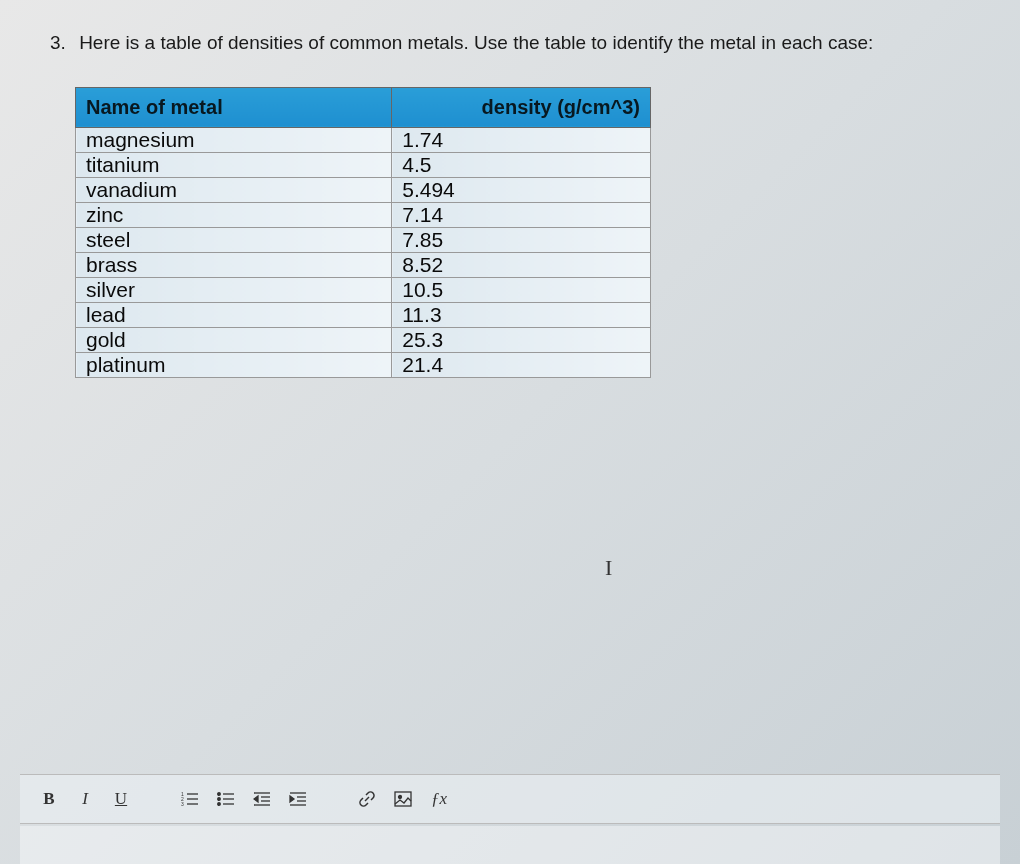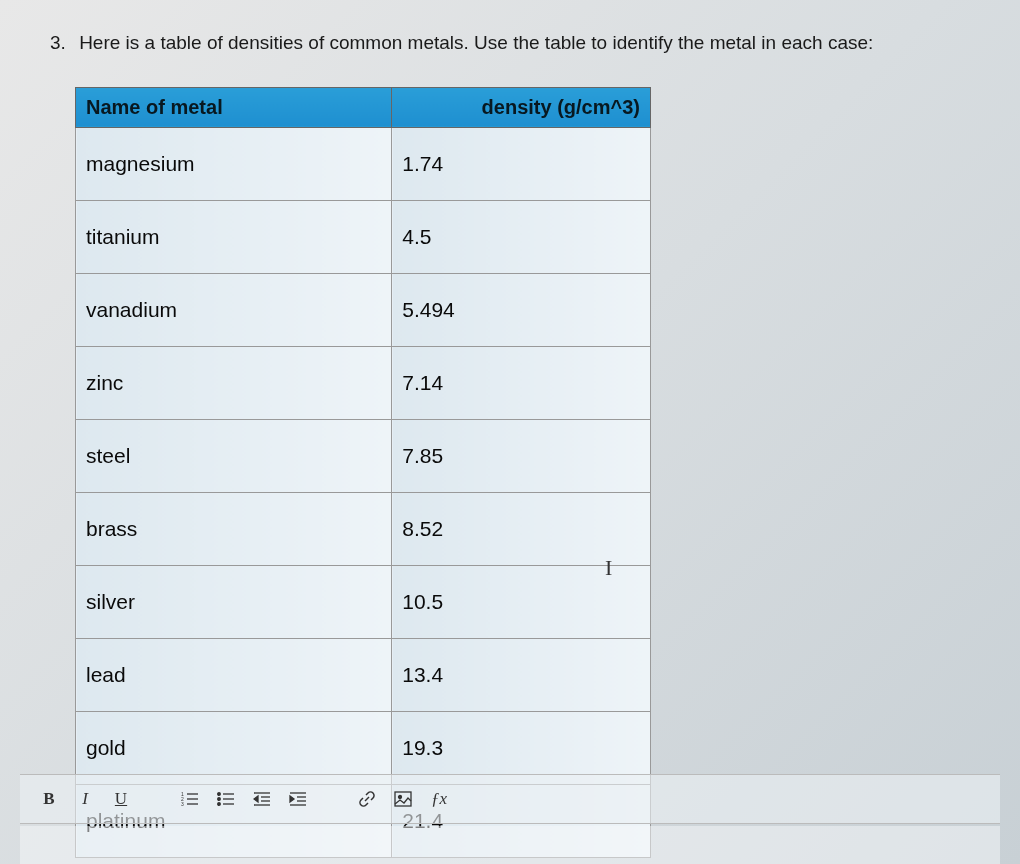--- a/index.html
+++ b/index.html
@@ -38,21 +38,21 @@
       font-weight: bold;
       text-align: left;
       padding: 8px 10px;
       font-size: 20px;
       border: 1px solid #666;
     }
     th.density-header {
       text-align: right;
     }
     td {
-      padding: 24px 10px;
+      padding: 0 10px;
       font-size: 21px;
       color: #0a0a0a;
       border: 1px solid #999;
       background: linear-gradient(90deg, #dde8ef 0%, #eef4f8 100%);
     }
     td.name-cell {
       width: 55%;
       font-weight: 500;
     }
     td.density-cell {
@@ -148,25 +148,25 @@
         <tr>
           <td class="name-cell">brass</td>
           <td class="density-cell">8.52</td>
         </tr>
         <tr>
           <td class="name-cell">silver</td>
           <td class="density-cell">10.5</td>
         </tr>
         <tr>
           <td class="name-cell">lead</td>
-          <td class="density-cell">13.4</td>
+          <td class="density-cell">11.3</td>
         </tr>
         <tr>
           <td class="name-cell">gold</td>
-          <td class="density-cell">19.3</td>
+          <td class="density-cell">25.3</td>
         </tr>
         <tr>
           <td class="name-cell">platinum</td>
           <td class="density-cell">21.4</td>
         </tr>
       </tbody>
   </table>
 </div>
 
 <div class="cursor">I</div>

